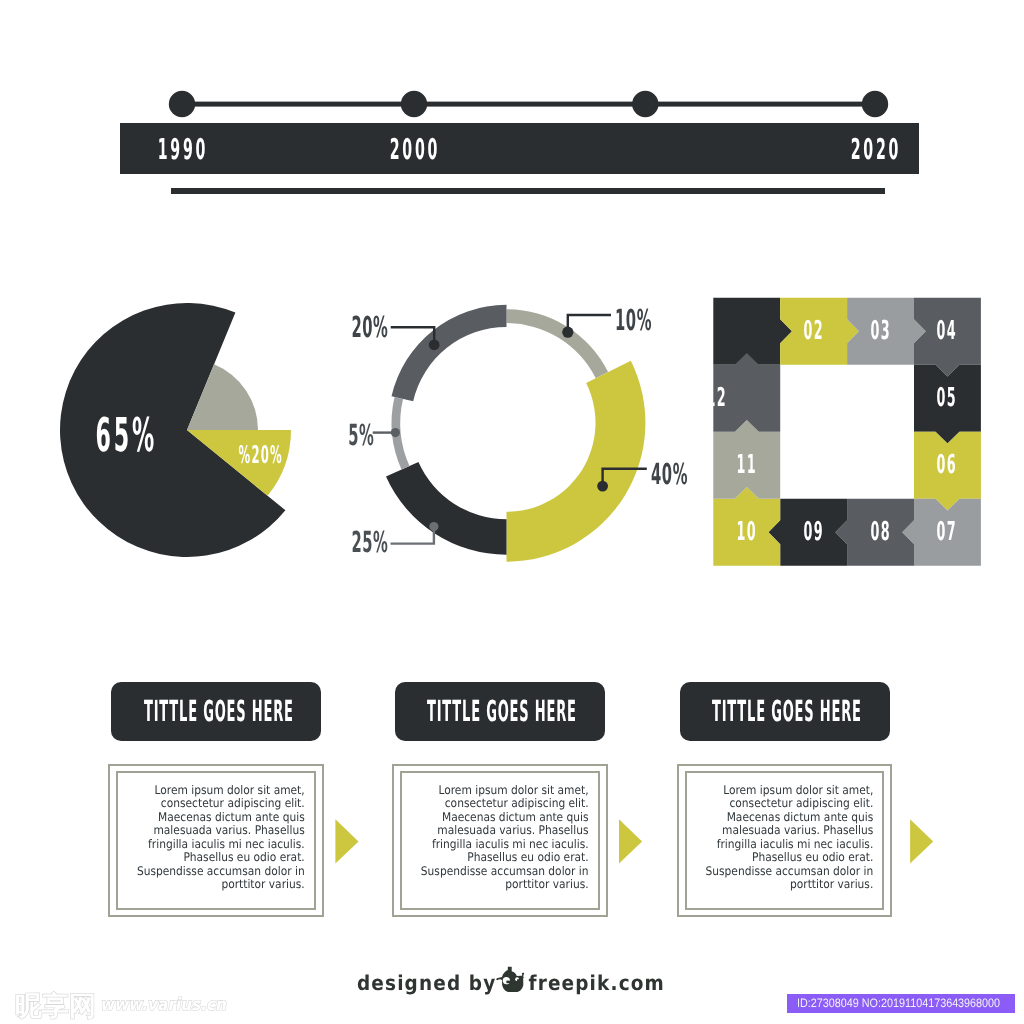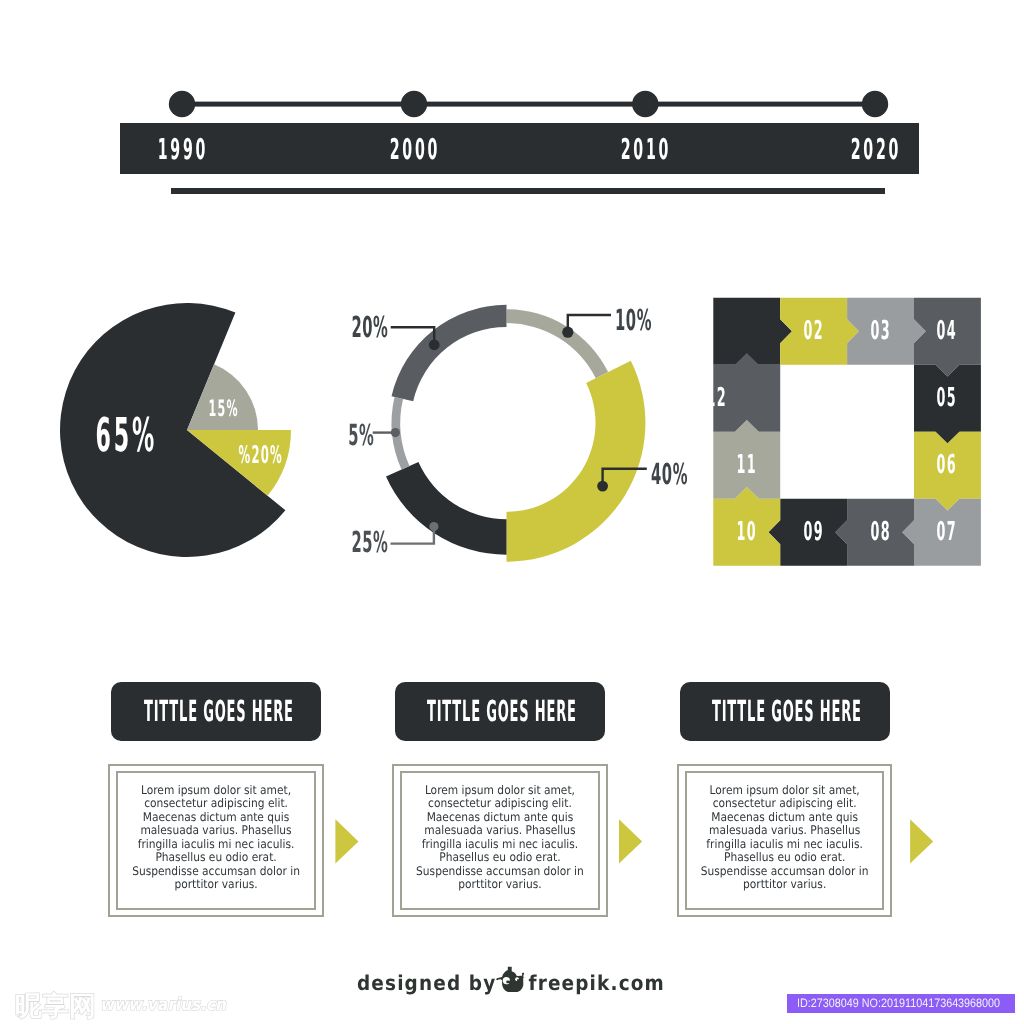--- a/index.html
+++ b/index.html
@@ -38,21 +38,21 @@
 .gnum{color:#fff;font-weight:bold;font-size:26.1px;line-height:19px;height:19px;
       letter-spacing:2.4px;}
 .gnum .sq{transform:scaleX(0.545);margin-right:-2.4px;}
 
 .pill{position:absolute;background:#2a2e30;border-radius:10px;}
 .pill-txt{color:#fff;font-weight:bold;font-size:29px;line-height:21.1px;
       height:21.1px;letter-spacing:1.6px;align-items:flex-end;}
 .pill-txt .sq{transform:scaleX(0.50);margin-right:-1.6px;}
 .boxo{position:absolute;border:2px solid #a2a294;background:#fff;box-sizing:border-box;}
 .boxi{position:absolute;border:2px solid #a2a294;box-sizing:border-box;}
-.btxt{position:absolute;text-align:center;color:#31373b;font-size:11.85px;
+.btxt{position:absolute;text-align:right;color:#31373b;font-size:11.85px;
       line-height:13.49px;font-weight:normal;transform-origin:50% 0;}
 
 .fbrand{font-weight:bold;color:#2f3531;font-size:20.5px;line-height:19px;
       height:19px;letter-spacing:1.15px;}
 .fbrand .sq{transform:scaleX(1.0);margin-right:-1.15px;}
 
 #wm-site{position:absolute;color:#ffffff;font-style:italic;font-weight:bold;
          white-space:nowrap;-webkit-text-stroke:1.2px #d8d8d8;
          paint-order:stroke fill;}
 #wm-logo{position:absolute;color:#ffffff;font-weight:bold;white-space:nowrap;
@@ -76,37 +76,31 @@
   <circle cx="414.0" cy="104" r="13.2" fill="#2a2e30"></circle>
   <circle cx="645.3" cy="104" r="13.2" fill="#2a2e30"></circle>
   <circle cx="875.0" cy="104" r="13.2" fill="#2a2e30"></circle>
 </svg>
 <div class="ctr tl-year" style="left:180.50px;">
         <span class="sq">1990</span>
       </div>
 <div class="ctr tl-year" style="left:412.50px;">
         <span class="sq">2000</span>
       </div>
-<div class="ctr tl-year" style="left:643.80px;">
-        <span class="sq">2010</span>
-      </div>
 <div class="ctr tl-year" style="left:873.50px;">
         <span class="sq">2020</span>
       </div>
 </div>
 <svg class="lyr" width="1024" height="1024" viewBox="0 0 1024 1024">
   <path d="M187.00,430.00 L285.42,510.27 A127.0,127.0 0 1 1 235.40,312.58 Z" fill="#2a2e30"></path>
   <path d="M187.00,430.00 L214.06,364.36 A71.0,71.0 0 0 1 258.00,430.00 Z" fill="#a5a89a"></path>
   <path d="M187.00,430.00 L291.00,430.00 A104.0,104.0 0 0 1 267.59,495.73 Z" fill="#ccc73f"></path>
 </svg>
 <div class="ctr pie-lbl" style="left:124.0px;top:418.0px;font-size:46.5px;line-height:34px;height:34px;letter-spacing:5.5px;">
       <span class="sq" style="transform:scaleX(0.53);margin-right:-5.5px;">65%</span>
-    </div>
-<div class="ctr pie-lbl" style="left:222.8px;top:401.3px;font-size:22.6px;line-height:16.3px;height:16.3px;letter-spacing:2.2px;">
-      <span class="sq" style="transform:scaleX(0.545);margin-right:-2.2px;">15%</span>
     </div>
 <div class="ctr pie-lbl" style="left:259.8px;top:445.8px;font-size:24.4px;line-height:17.6px;height:17.6px;letter-spacing:2.2px;">
       <span class="sq" style="transform:scaleX(0.53);margin-right:-2.2px;">%20%</span>
     </div>
 <svg class="lyr" width="1024" height="1024" viewBox="0 0 1024 1024">
   <path d="M506.50,309.20 A113.6,113.6 0 0 1 608.16,372.11 L595.72,378.31 A99.7,99.7 0 0 0 506.50,323.10 Z" fill="#a5a89a"></path>
   <path d="M630.81,360.82 A138.9,138.9 0 0 1 506.50,561.70 L506.50,511.80 A89.0,89.0 0 0 0 586.15,383.09 Z" fill="#ccc73f"></path>
   <path d="M506.50,554.70 A131.9,131.9 0 0 1 386.00,476.45 L418.43,462.01 A96.4,96.4 0 0 0 506.50,519.20 Z" fill="#2a2e30"></path>
   <path d="M401.53,469.53 A114.9,114.9 0 0 1 394.54,396.95 L403.02,398.91 A106.2,106.2 0 0 0 409.48,466.00 Z" fill="#9da0a2"></path>
   <path d="M391.52,396.26 A118.0,118.0 0 0 1 506.50,304.80 L506.50,327.00 A95.8,95.8 0 0 0 413.16,401.25 Z" fill="#595d62"></path>

